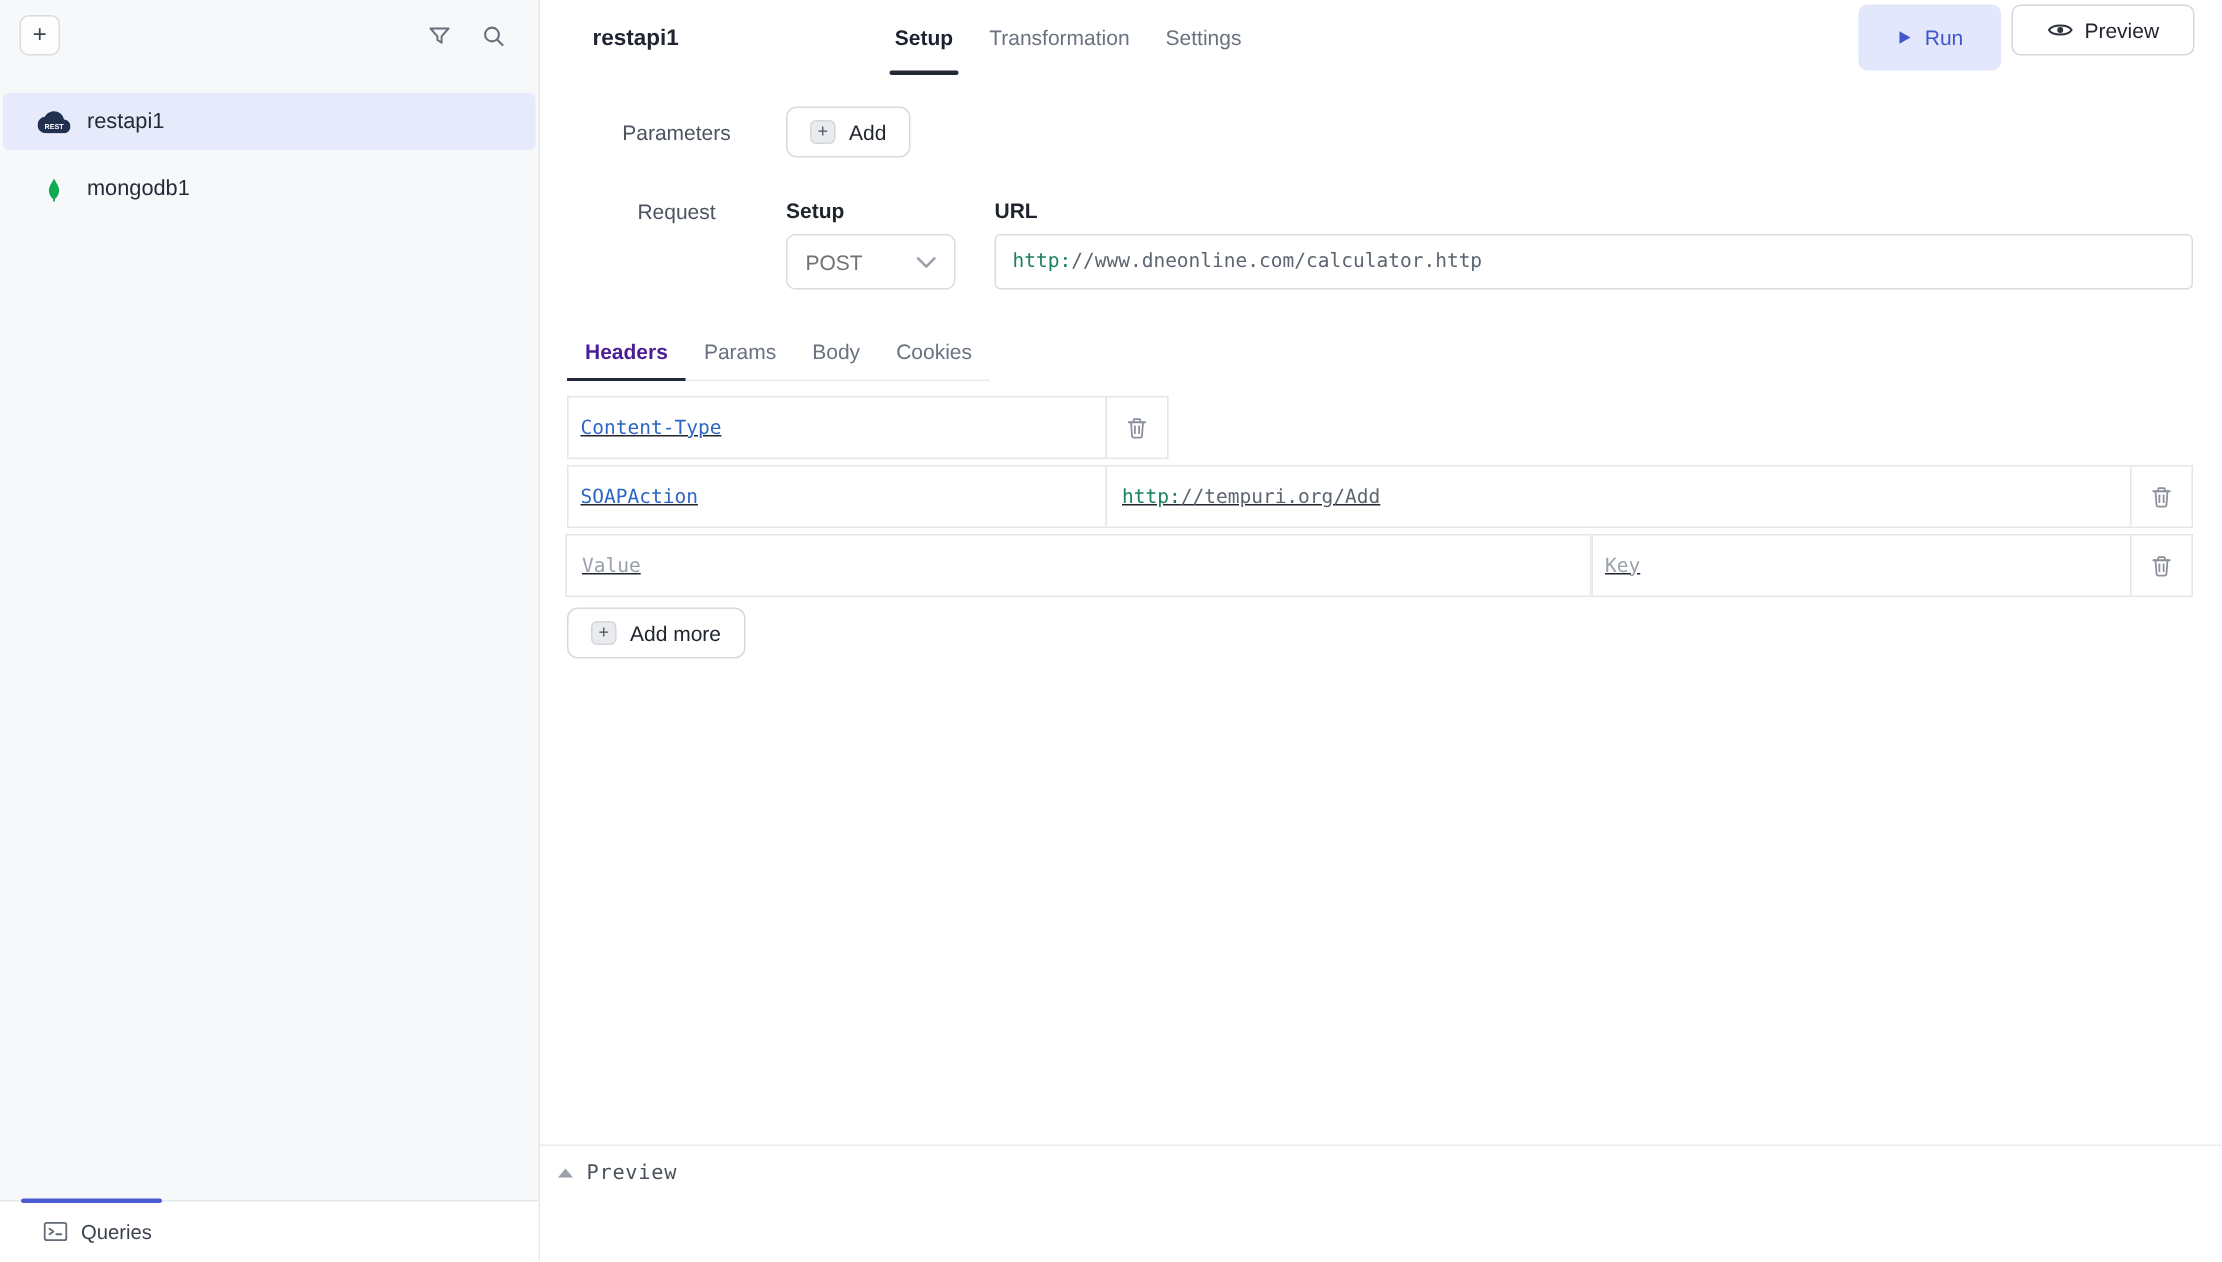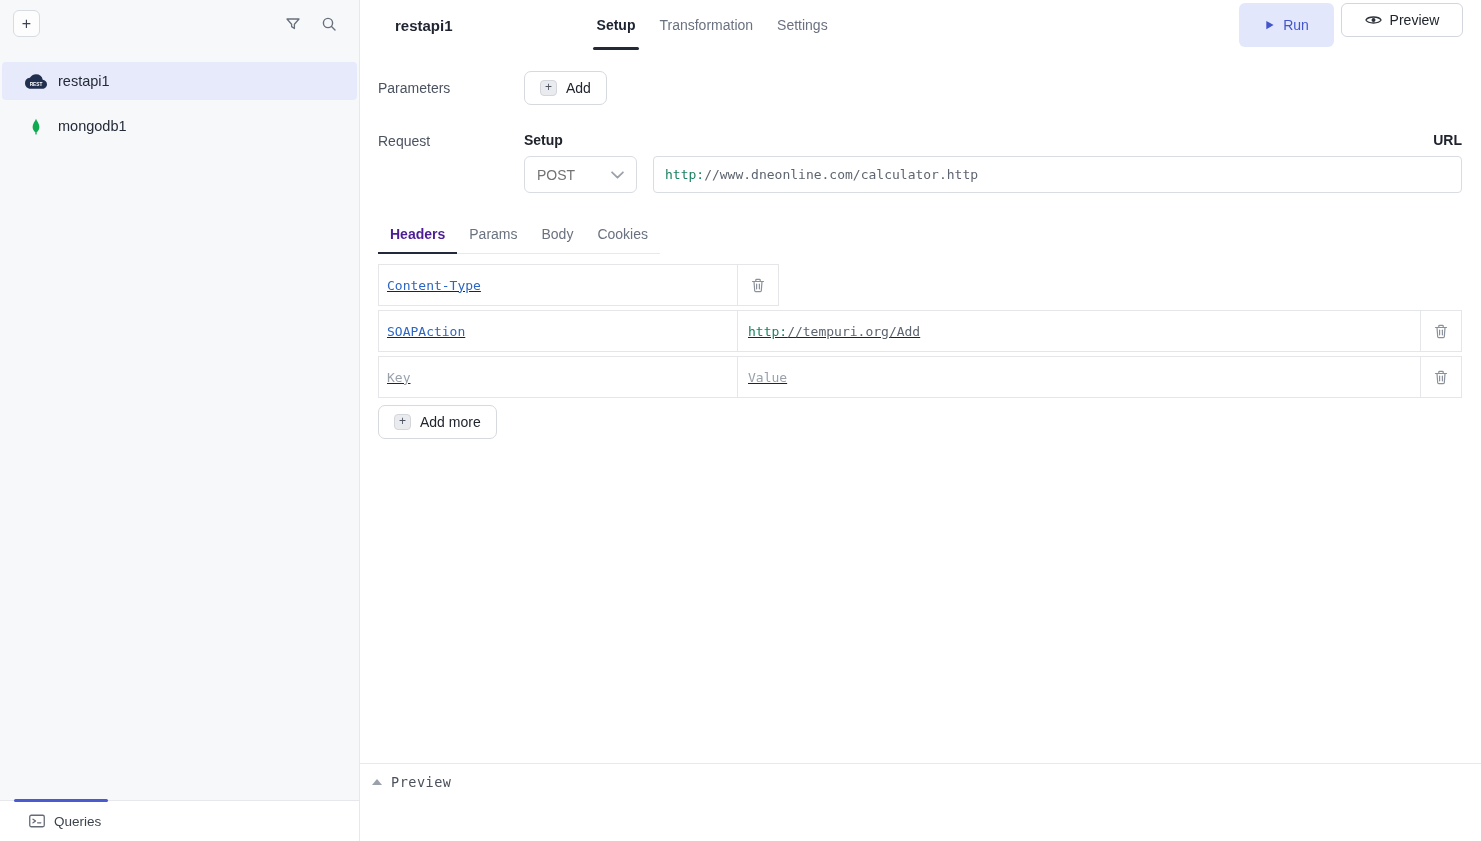--- a/index.html
+++ b/index.html
@@ -67,40 +67,40 @@
   }
   .btn-preview {
     width:122px; height:34px; border:1px solid #d3d6dc; border-radius:6px; background:#fff;
     color:#20252e; font-size:14px; font-weight:500; display:flex; align-items:center;
     justify-content:center; gap:8px; cursor:pointer; font-family:"Liberation Sans", sans-serif;
   }
 
   .content { flex:1 1 auto; min-height:0; padding:0 19px 0 18px; }
 
   .row-params { margin-top:21px; display:flex; align-items:center; }
-  .lbl-section { width:146px; flex:0 0 146px; font-size:14px; color:#4c5360; }
+  .lbl-section { width:146px; flex:0 0 146px; font-size:14px; color:#4c5360;text-align:center; }
   .btn-add {
     height:34px; padding:0 15px; border:1px solid #d6d9de; border-radius:7px; background:#fff;
     font-size:14px; color:#20252e; display:flex; align-items:center; gap:9px; cursor:pointer;
     font-family:"Liberation Sans", sans-serif;
   }
   .keycap {
     width:17px; height:16px; background:#e9ebee; border:1px solid #d3d6db; border-radius:4px;
     color:#4c5360; font-size:12px; line-height:13px; text-align:center; font-weight:500; flex:0 0 17px;
   }
 
   .row-request { margin-top:27px; display:flex; align-items:flex-start; }
   .fld { display:flex; flex-direction:column; }
   .fld-label { font-size:14px; font-weight:600; color:#20242c; margin-bottom:8px; }
   .select {
     width:113px; height:37px; border:1px solid #d9dce1; border-radius:6px; background:#fff;
     display:flex; align-items:center; padding:0 12px; font-size:14px; color:#737373; cursor:pointer;
   }
   .select .chev { margin-left:auto; display:flex; }
-  .fld-url { flex:1 1 auto; margin-left:16px; min-width:0;text-align:right; }
+  .fld-url { flex:1 1 auto; margin-left:26px; min-width:0; }
   .mono { font-family:"DejaVu Sans Mono", monospace; }
   .url-input {
     height:37px; border:1px solid #d9dce1; border-radius:4px; background:#fff;
     display:flex; align-items:center; padding:0 11px; font-size:13px; cursor:text; white-space:pre;
   }
   .code-green { color:#1a8262; }
   .code-plain { color:#5d6570; }
   .code-key { color:#2d66c4; }
 
   .subtabs { margin-top:33px; display:inline-flex; border-bottom:1px solid #e7e9ec; }
@@ -310,25 +310,25 @@
                   <path d="M3 3.5 l.7 9.3 a1 1 0 0 0 1 .9 h4.6 a1 1 0 0 0 1-.9 l.7-9.3"></path>
                   <path d="M5.6 6.2 v4.6"></path>
                     <path d="M8.4 6.2 v4.6"></path>
                 </g>
               </svg>
             </span>
           </button>
         </div>
 
         <div class="kv-row">
+          <div class="kv-cell kv-val">
+            <input class="kv-input" placeholder="Value" style="">
+          </div>
           <div class="kv-cell kv-key">
             <input class="kv-input" placeholder="Key" style="">
-          </div>
-          <div class="kv-cell kv-val">
-            <input class="kv-input" placeholder="Value" style="">
           </div>
           <button class="kv-del">
             <span style="display:flex;">
               <svg width="14" height="15" viewBox="0 0 14 15">
                 <g fill="none" stroke="#8a919b" stroke-width="1.2" stroke-linecap="round" stroke-linejoin="round">
                   <path d="M1.5 3.5 h11"></path>
                   <path d="M4.8 3.5 V2 a.6.6 0 0 1 .6-.6 h3.2 a.6.6 0 0 1 .6.6 V3.5"></path>
                   <path d="M3 3.5 l.7 9.3 a1 1 0 0 0 1 .9 h4.6 a1 1 0 0 0 1-.9 l.7-9.3"></path>
                   <path d="M5.6 6.2 v4.6"></path>
                     <path d="M8.4 6.2 v4.6"></path>

